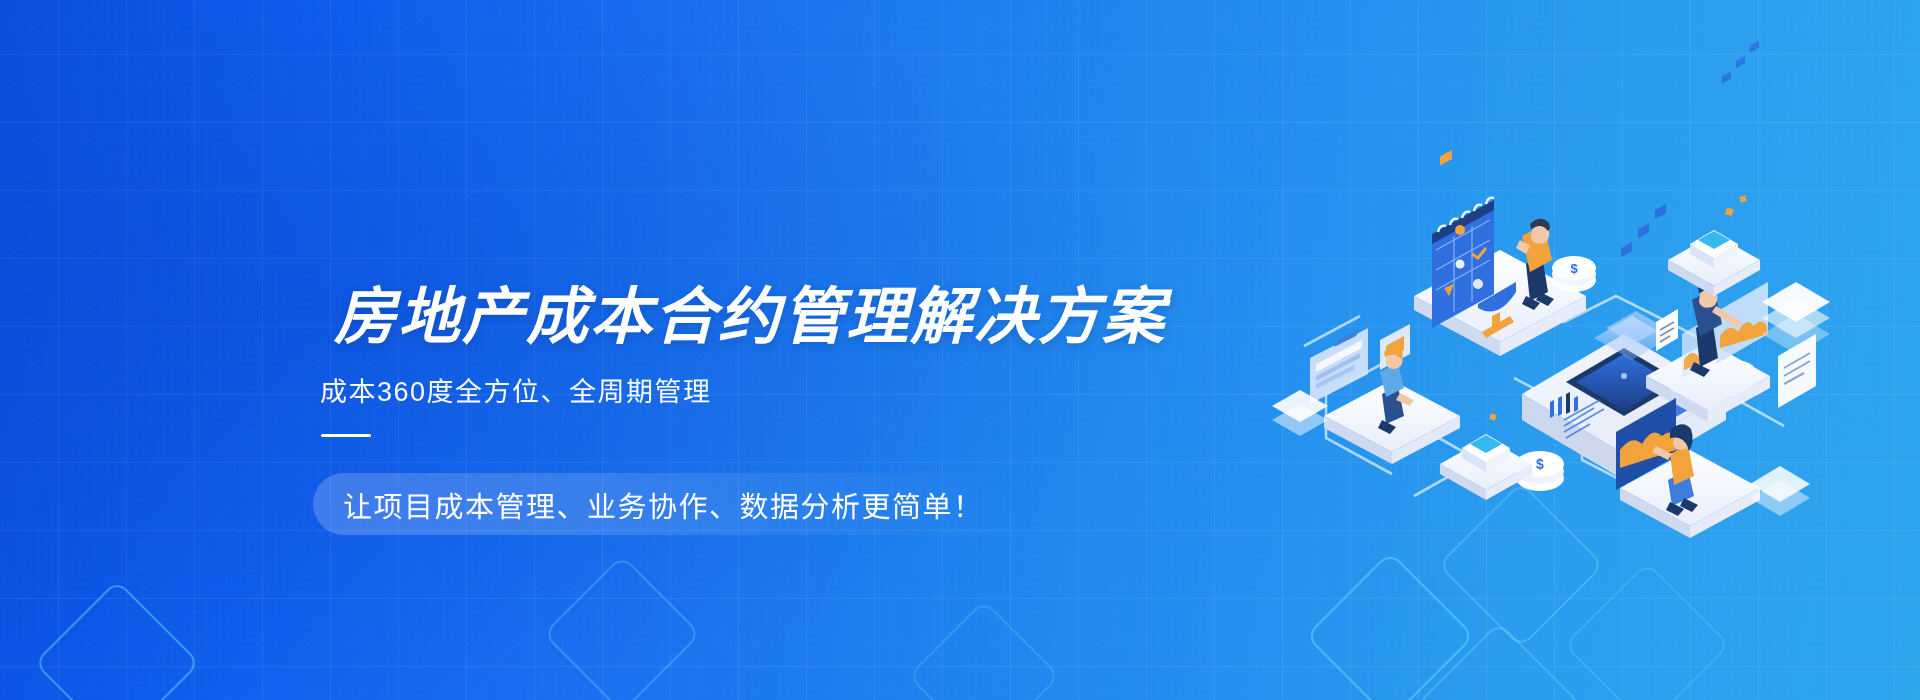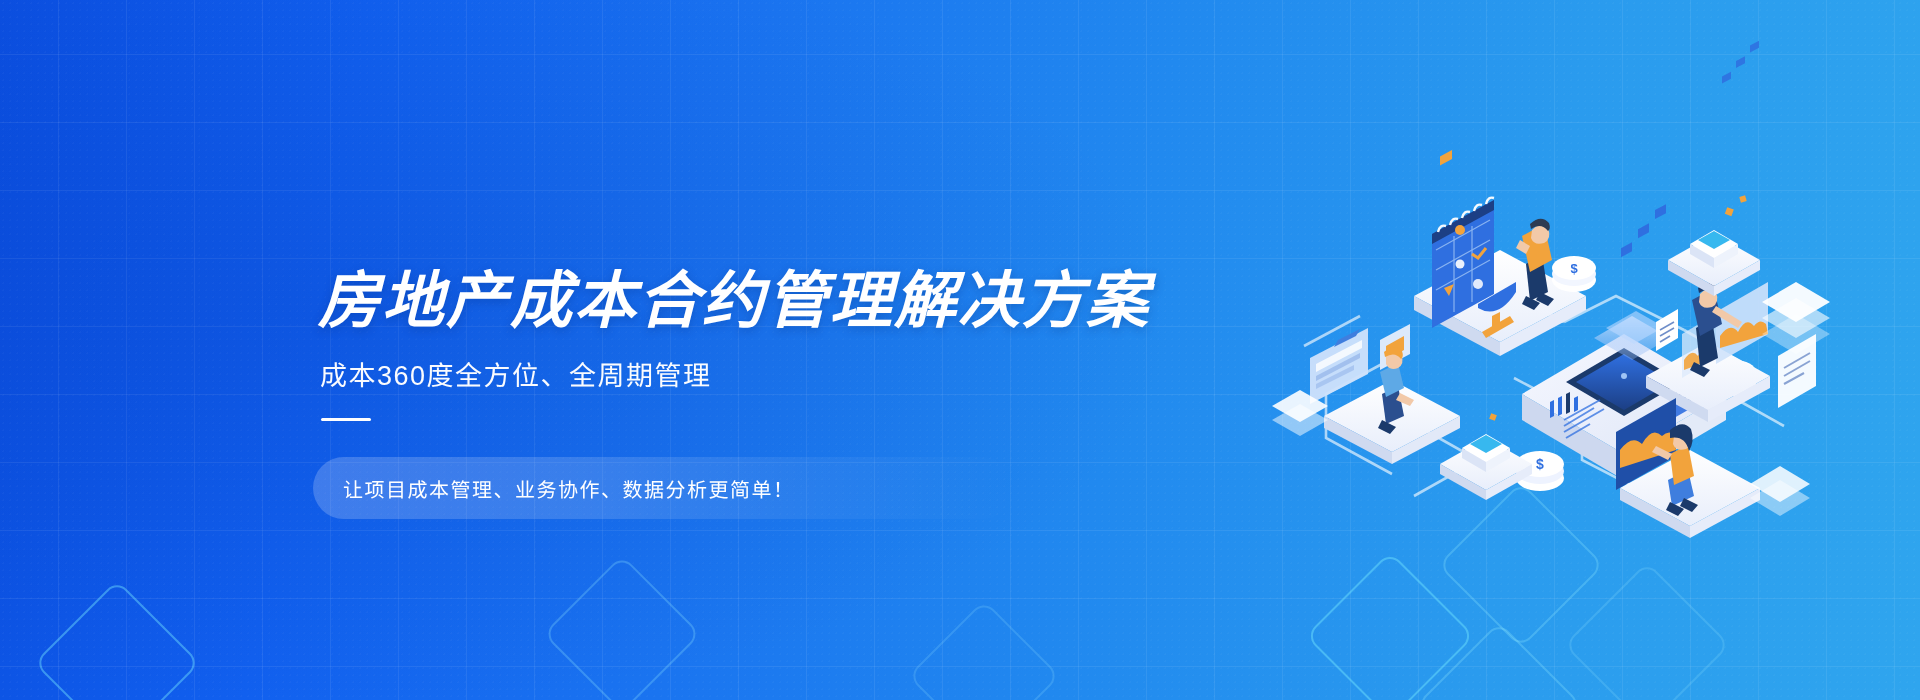--- a/index.html
+++ b/index.html
@@ -54,21 +54,21 @@
   .diamond.faint{border-color:rgba(160,240,255,.18);}
 
   
   .copy{
     position:absolute;
     left:318px;
     top:268px;
     width:820px;
   }
   .title{
-    margin:0;
+    margin:16px;
     font-size:62px;
     line-height:1.06;
     font-weight:700;
     font-style:italic;
     color:#ffffff;
     letter-spacing:2px;
     white-space:nowrap;
     text-shadow:0 3px 10px rgba(3,45,130,.30);
   }
   .subtitle{
@@ -105,21 +105,21 @@
     border-radius:31px;
     background:linear-gradient(90deg,
         rgba(255,255,255,.20) 0%,
         rgba(255,255,255,.15) 40%,
         rgba(255,255,255,.06) 72%,
         rgba(255,255,255,0) 100%);
   }
   .pill-text{
     position:relative;
     margin:0 0 0 30px;
-    font-size:20px;
+    font-size:29px;
     font-weight:400;
     color:#ffffff;
     letter-spacing:1.5px;
     white-space:nowrap;
   }
 
   
   .art{
     position:absolute;
     right:96px;

